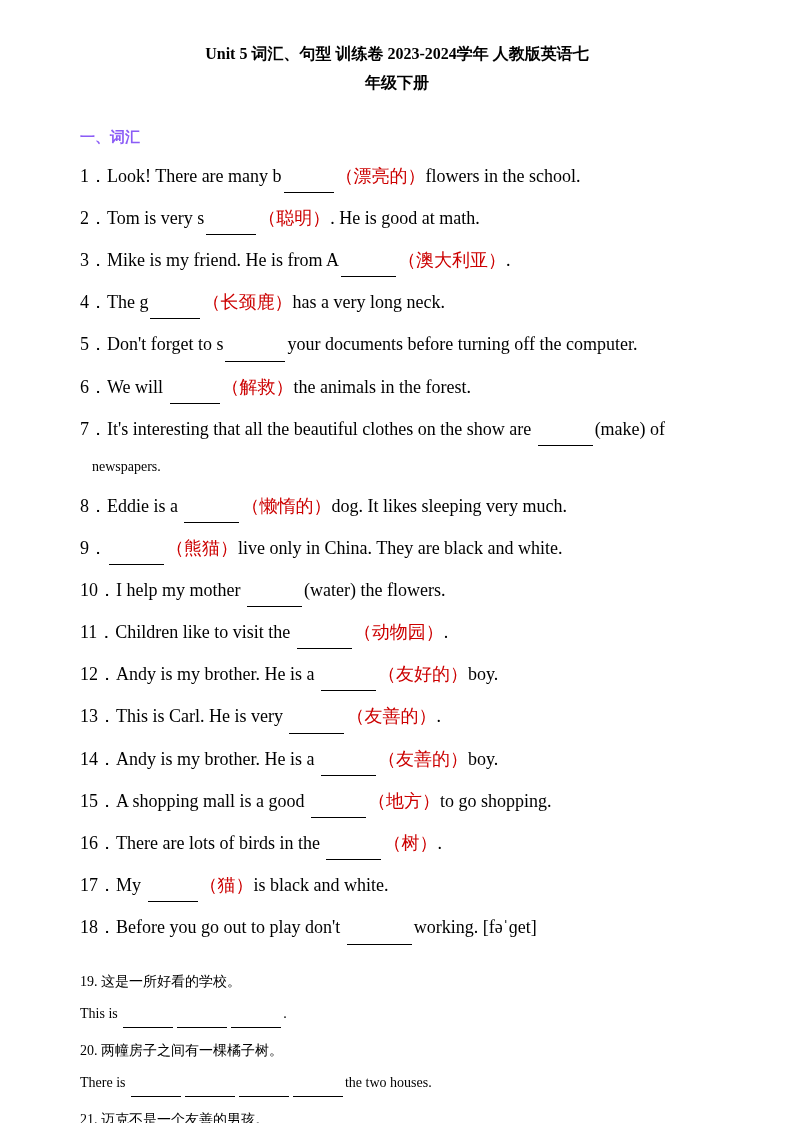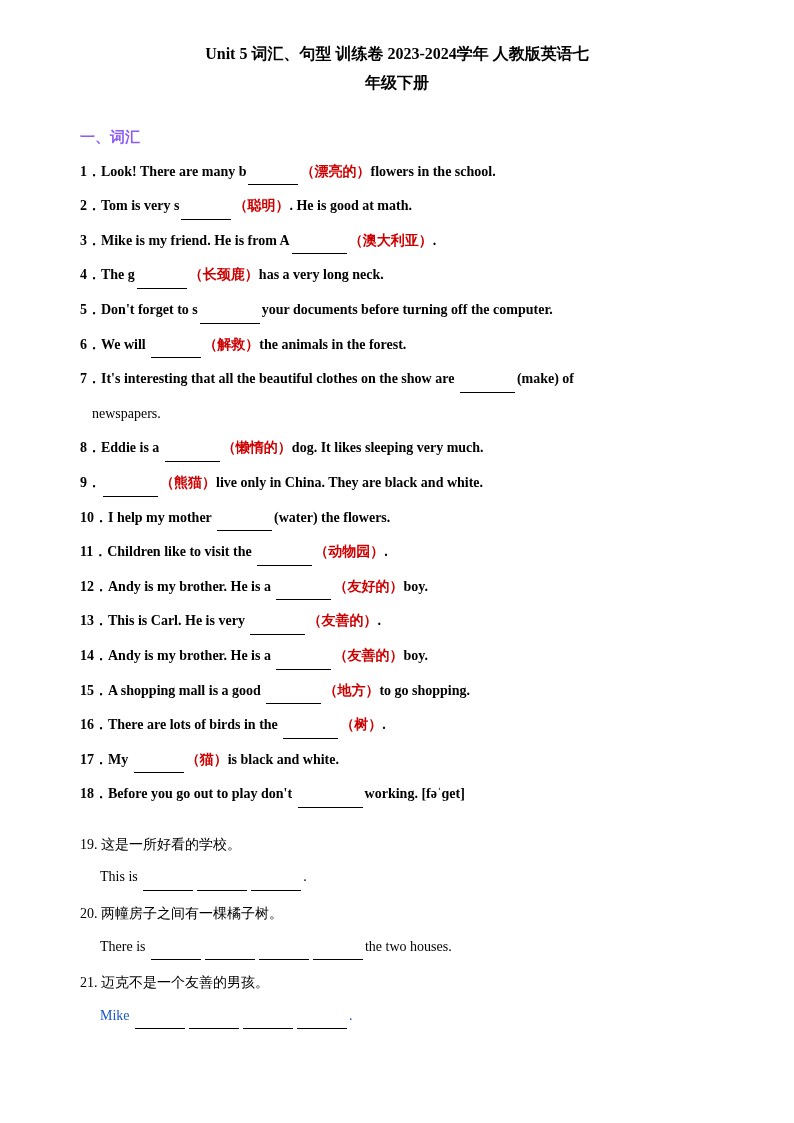--- a/index.html
+++ b/index.html
@@ -32,22 +32,21 @@
       font-weight: bold;
       color: #8b5cf6;
       margin-bottom: 12px;
       margin-top: 20px;
     }
 
     .question-item {
       margin-bottom: 8px;
       line-height: 1.9;
       color: #000000;
-      font-size: 14px;
-      font-weight: bold;
+      font-size: 18px;
     }
 
     .blank {
       display: inline-block;
       border-bottom: 1px solid #000;
       min-width: 50px;
       margin: 0 2px;
       vertical-align: bottom;
     }
 
@@ -64,21 +63,20 @@
 
     .section-two-item {
       margin-bottom: 6px;
       line-height: 1.9;
       font-size: 14px;
     }
 
     .english-sentence {
       margin-bottom: 10px;
       line-height: 1.9;
-      margin-left: 20px;
     }
 
     .mike-line {
       color: #1a56c4;
     }
 
     .section-divider {
       margin-top: 24px;
       margin-bottom: 14px;
     }

